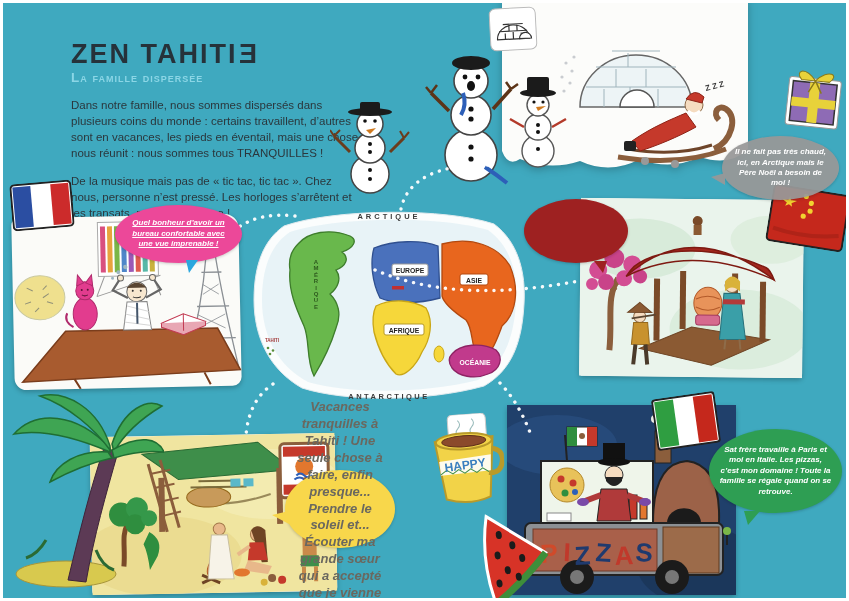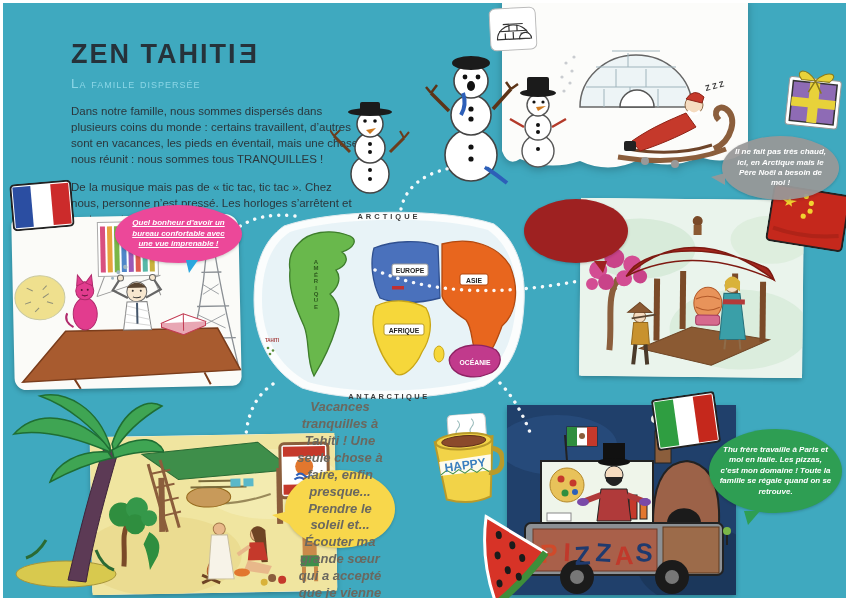--- a/index.html
+++ b/index.html
@@ -6,21 +6,21 @@
   #poster{
     position:relative;width:849px;height:601px;box-sizing:border-box;
     background:#3FA9BF;border:3px solid #ffffff;overflow:hidden;
     font-family:"Liberation Sans","DejaVu Sans",sans-serif;
   }
   .abs{position:absolute;}
   
   #header{left:68px;top:36px;width:300px;color:#2B373D;}
   #title{font-size:27px;font-weight:bold;letter-spacing:2px;color:#26323A;white-space:nowrap;}
   #title .flip{display:inline-block;transform:scaleX(-1);}
-  #subtitle{margin-top:6px;font-size:13.5px;font-weight:normal;color:#8BD6E6;
+  #subtitle{font-size:13.5px;font-weight:bold;color:#8BD6E6;
     font-variant:small-caps;letter-spacing:1px;}
   .para{margin-top:13px;font-size:11.5px;line-height:1.38;width:292px;}
   
   .paper{background:#FBFBF8;box-shadow:0 2px 5px rgba(0,0,0,.25);}
   .torn{border-radius:7px 14px 9px 12px;}
   
   .bubble{display:flex;align-items:center;justify-content:center;text-align:center;
     border-radius:50%;padding:8px 10px;box-sizing:border-box;font-style:italic;
     font-weight:bold;font-size:8px;line-height:1.3;color:#fff;z-index:6;
     box-shadow:0 1px 3px rgba(0,0,0,.2);}
@@ -586,17 +586,17 @@
   <div class="abs bubble b-china" style="left:521px;top:196px;width:104px;height:64px;">
     <span class="tail"></span>
   </div>
 
   <div class="abs bubble b-tahiti" style="left:282px;top:467px;width:110px;height:78px;font-size:13px;justify-content:flex-end;">
     <span>Vacances tranquilles à Tahiti ! Une seule chose à faire, enfin presque... Prendre le soleil et... Écouter ma grande sœur qui a accepté que je vienne !</span>
     <span class="tail"></span>
   </div>
 
   <div class="abs bubble b-italy" style="left:706px;top:426px;width:133px;height:84px;">
-    <span>Thu frère travaille à Paris et moi en Italie. Les pizzas, c’est mon domaine ! Toute la famille se régale quand on se retrouve.</span>
+    <span>Sat frère travaille à Paris et moi en Italie. Les pizzas, c’est mon domaine ! Toute la famille se régale quand on se retrouve.</span>
     <span class="tail"></span>
   </div>
 
 </div>
 
 </body></html>

